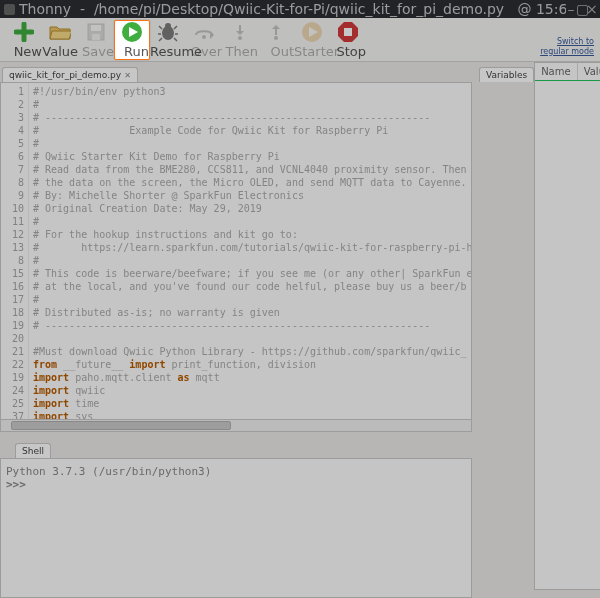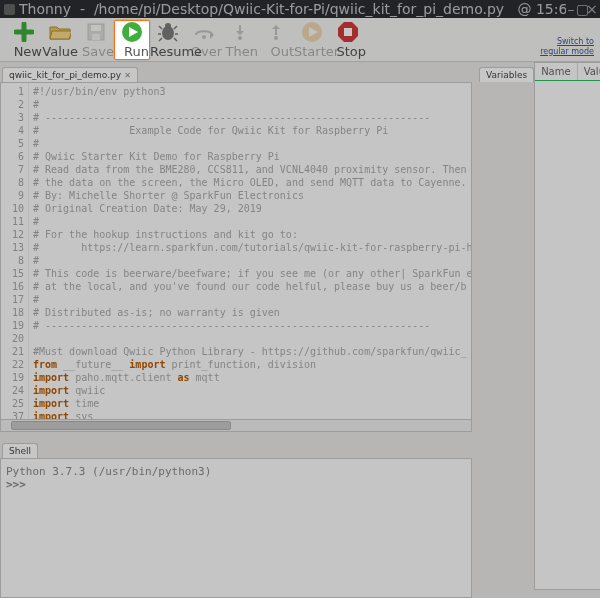--- a/index.html
+++ b/index.html
@@ -19,21 +19,21 @@
   .leftpane{flex:1;display:flex;flex-direction:column;border-right:5px solid #eceae7;min-width:0}
   .tabrow{height:20px;display:flex;align-items:flex-end;padding-left:2px}
   .tab{background:#ffffff;border:1px solid #c8c8c8;border-bottom:none;border-radius:3px 3px 0 0;padding:2px 6px;font-size:9px;color:#444;display:flex;align-items:flex-end;gap:3px}
   .tab .x{font-size:8px;color:#888;cursor:pointer}
   .editor{flex:1;background:#fdfdfd;border:1px solid #c8c8c8;display:flex;font-family:"DejaVu Sans Mono",monospace;font-size:10px;line-height:13px;overflow:hidden;position:relative;min-height:0}
   .gutter{width:28px;background:#fdfdfd;border-right:1px solid #eee;text-align:right;color:#a5a5a5;padding:2px 4px 2px 0}
   .code{flex:1;padding:2px 0 2px 4px;white-space:pre;overflow:hidden;color:#aaa}
   .code .kw{color:#b85c00;font-weight:bold}
   .hscroll{height:12px;background:#f0f0f0;border:1px solid #c8c8c8;border-top:none;position:relative}
   .hscroll .thumb{position:absolute;left:10px;top:1px;width:220px;height:9px;background:#c9c9c9;border:1px solid #b0b0b0;border-radius:2px}
-  .shell-label{height:18px;display:flex;align-items:flex-end;padding-left:2px;margin-top:8px}
+  .shell-label{height:18px;display:flex;align-items:flex-end;padding-left:15px;margin-top:8px}
   .shell{height:140px;background:#fdfdfd;border:1px solid #c8c8c8;font-family:"DejaVu Sans Mono",monospace;font-size:11px;padding:6px 5px;color:#888}
   .shell .prompt{color:#8a8a8a;font-weight:bold}
   .rightpane{width:123px;display:flex;flex-direction:row}
   .varbox{flex:1;background:#fdfdfd;border:1px solid #c8c8c8;margin-bottom:8px}
   .varhdr{display:flex;border-bottom:1px solid #22c55e;font-size:10px;color:#666}
   .varhdr div{padding:3px 6px}
   .varhdr .n{flex:1;border-right:1px solid #d8d8d8}
   svg{display:block}
 </style>
 </head>

